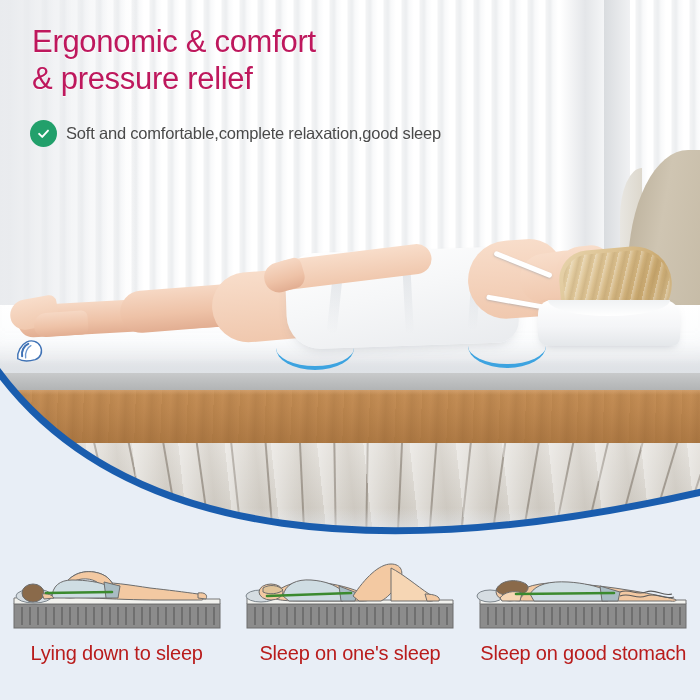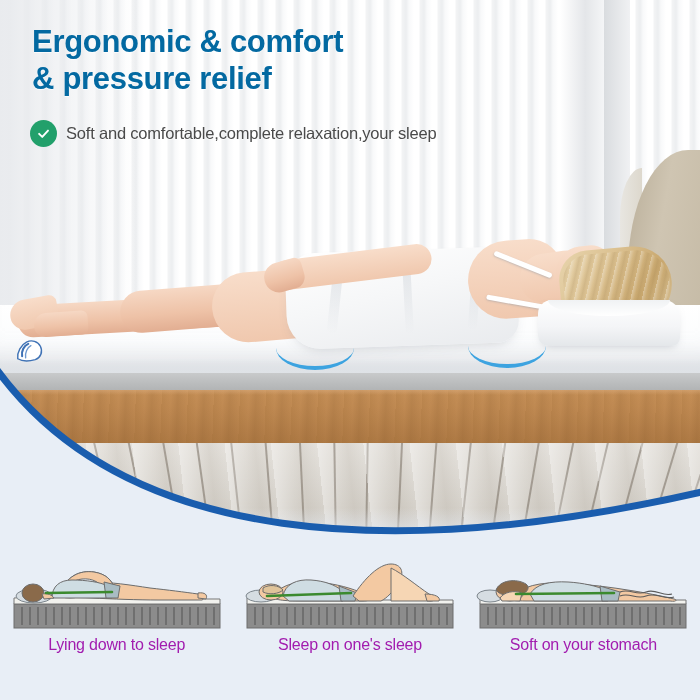--- a/index.html
+++ b/index.html
@@ -325,22 +325,22 @@
     width: 700px;
     height: 260px;
     pointer-events: none;
   }
 
   
   .headline {
     position: absolute;
     left: 32px;
     top: 24px;
-    color: #0369a1;
-    font-weight: bold;
+    color: #be185d;
+    font-weight: normal;
     font-size: 31px;
     line-height: 1.18;
     letter-spacing: -0.3px;
     white-space: pre-line;
     text-shadow: 0 1px 0 rgba(255,255,255,0.7);
   }
   .bullet-row {
     position: absolute;
     left: 30px;
     top: 120px;
@@ -380,22 +380,23 @@
     display: flex;
     flex-direction: column;
     align-items: center;
     padding-top: 4px;
   }
   .panel-art {
     width: 218px;
     height: 84px;
   }
   .panel-caption {
-    color: #a21caf;
-    font-size: 16px;
+    margin-top: 6px;
+    color: #b91c1c;
+    font-size: 20px;
     letter-spacing: -0.2px;
     white-space: nowrap;
   }
 </style>
 </head>
 <body>
 
 <div id="page">
 
   <div class="hero">
@@ -488,21 +489,21 @@
 
   <div class="headline">Ergonomic &amp; comfort
 &amp; pressure relief</div>
 
   <div class="bullet-row">
     <span class="check-badge">
       <svg width="15" height="15" viewBox="0 0 24 24">
         <path d="M5 12.6 L10 17.4 L19.2 7.4" fill="none" stroke="#ffffff" stroke-width="3.1" stroke-linecap="round" stroke-linejoin="round"></path>
       </svg>
     </span>
-    <span class="bullet-text">Soft and comfortable,complete relaxation,your sleep</span>
+    <span class="bullet-text">Soft and comfortable,complete relaxation,good sleep</span>
   </div>
 
   <div class="panels">
 
     <div class="panel">
       <svg class="panel-art" viewBox="0 0 218 84">
 
         <rect x="6" y="52" width="206" height="24" fill="#8c8c8c" stroke="#6d6d6d" stroke-width="1"></rect>
         <g stroke="#636363" stroke-width="1.4">
           <line x1="14" y1="55" x2="14" y2="73"></line>
@@ -650,17 +651,17 @@
         <path d="M146 40 C156 36 162 44 172 40 C182 36 188 45 198 42" fill="none" stroke="#5a5a5a" stroke-width="1.2"></path>
         <path d="M146 44 C156 40 162 48 172 44 C182 40 190 48 200 45" fill="none" stroke="#5a5a5a" stroke-width="1.2"></path>
 
         <ellipse cx="36" cy="40" rx="14" ry="9" fill="#f3c9a2" stroke="#6d6d6d" stroke-width="1"></ellipse>
         <path d="M22 38 C26 28 42 26 52 32 C56 35 54 40 48 42 C38 45 26 44 22 38 Z" fill="#8a6a4a" stroke="#6d6d6d" stroke-width="1"></path>
 
         <path d="M26 46 C30 40 40 38 48 41 L46 49 L28 49 Z" fill="#f6d6b4" stroke="#6d6d6d" stroke-width="1"></path>
 
         <line x1="42" y1="42" x2="140" y2="41" stroke="#3b8a2e" stroke-width="2.6" stroke-linecap="round"></line>
       </svg>
-      <div class="panel-caption">Soft on your stomach</div>
+      <div class="panel-caption">Sleep on good stomach</div>
     </div>
 
   </div>
 </div>
 
 </body></html>

